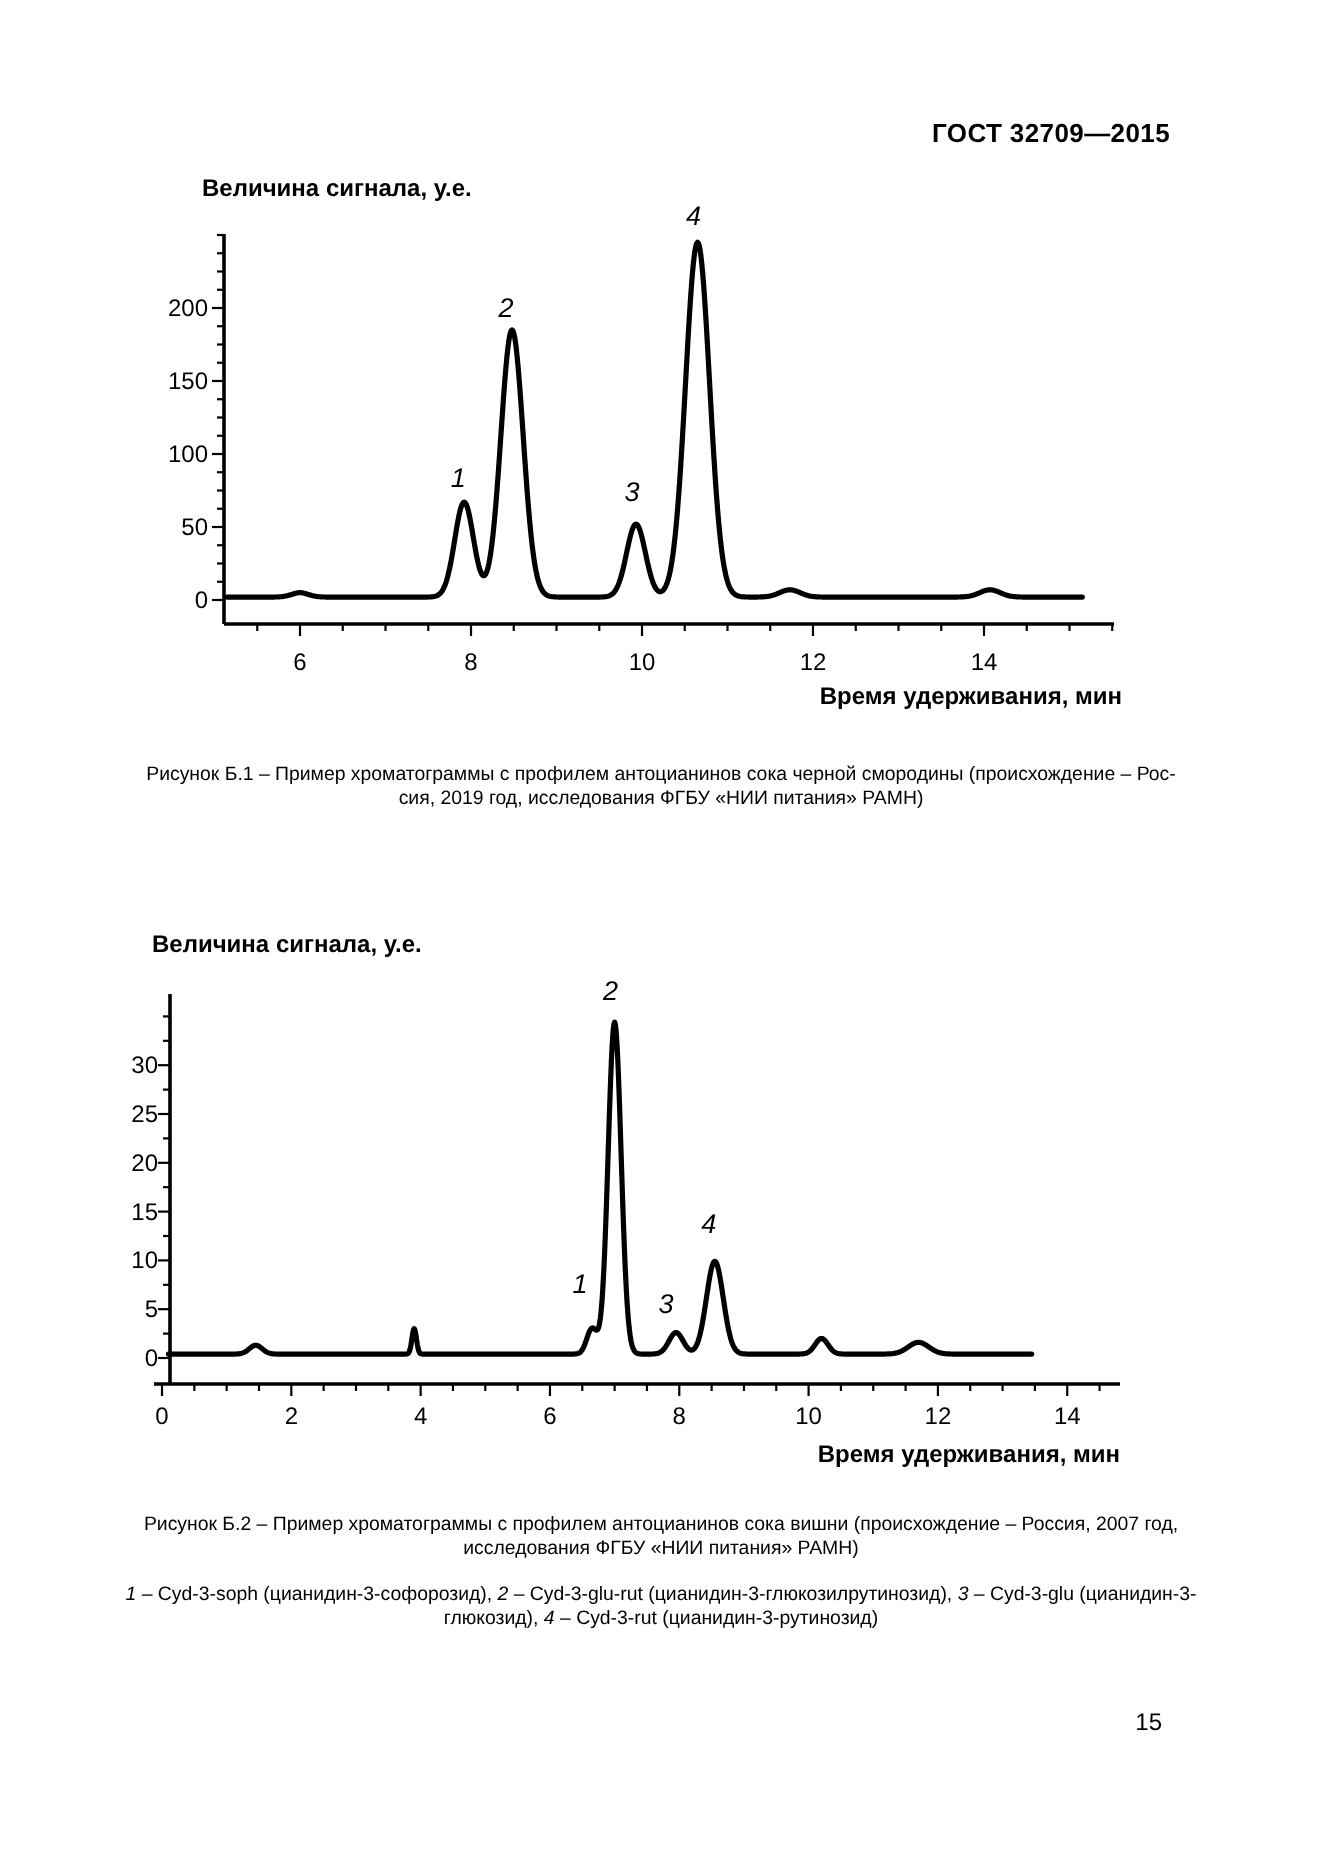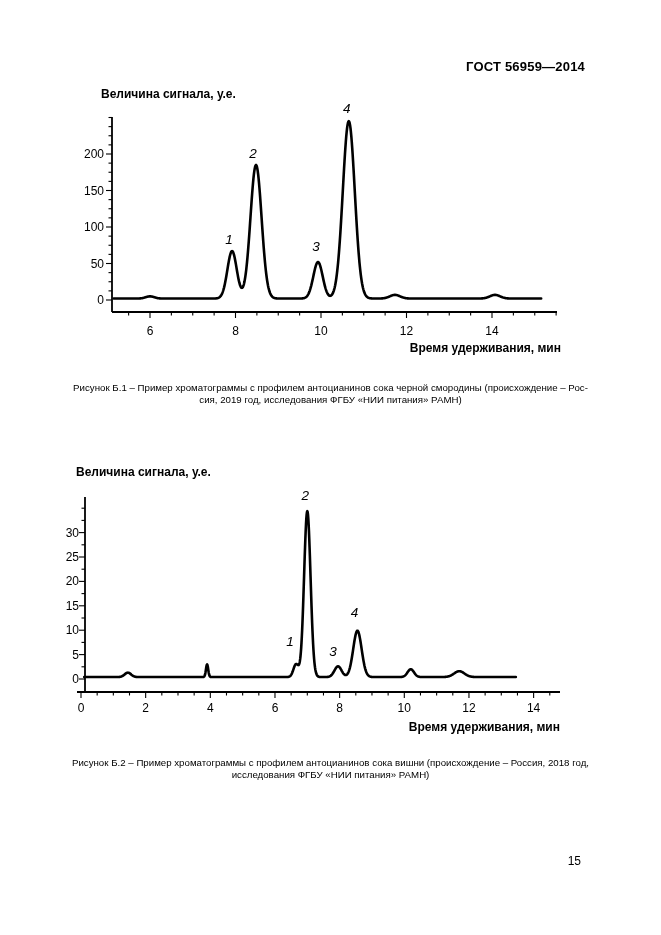--- a/index.html
+++ b/index.html
@@ -20,21 +20,21 @@
   #legend1{top:418px;}
   #legend2{top:792px;}
   .legend i{font-style:italic;}
   .page-number{position:absolute;top:854px;right:80px;font-size:12px;}
 </style>
 </head>
 <body>
 
 <div class="page">
 
-  <div class="doc-header">ГОСТ 56959—2014</div>
+  <div class="doc-header">ГОСТ 32709—2015</div>
 
   <svg id="chart1" class="chart-svg" viewBox="0 0 530 300">
       <line x1="57" y1="32" x2="57" y2="227" stroke="#000" stroke-width="1.8"></line>
       <line x1="57" y1="227" x2="502" y2="227" stroke="#000" stroke-width="1.8"></line>
       <line x1="51" y1="215" x2="57" y2="215" stroke="#000" stroke-width="1.1"></line>
       <line x1="53.5" y1="205.875" x2="57" y2="205.875" stroke="#000" stroke-width="1.1"></line>
       <line x1="53.5" y1="196.75" x2="57" y2="196.75" stroke="#000" stroke-width="1.1"></line>
       <line x1="53.5" y1="187.625" x2="57" y2="187.625" stroke="#000" stroke-width="1.1"></line>
       <line x1="51" y1="178.5" x2="57" y2="178.5" stroke="#000" stroke-width="1.1"></line>
       <line x1="53.5" y1="169.375" x2="57" y2="169.375" stroke="#000" stroke-width="1.1"></line>
@@ -161,18 +161,19 @@
       <text x="478.62" y="252" text-anchor="middle" class="tick-label">14</text>
       <text x="21" y="16" text-anchor="start" class="axis-title">Величина сигнала, у.е.</text>
       <text x="505" y="271" text-anchor="end" class="axis-title">Время удерживания, мин</text>
       <path d="M29.23 217.05 L29.56 217.05 L29.88 217.05 L30.20 217.05 L30.53 217.05 L30.85 217.05 L31.17 217.05 L31.50 217.05 L31.82 217.05 L32.14 217.05 L32.47 217.05 L32.79 217.05 L33.11 217.05 L33.44 217.05 L33.76 217.05 L34.08 217.05 L34.41 217.05 L34.73 217.05 L35.05 217.05 L35.38 217.05 L35.70 217.05 L36.02 217.05 L36.35 217.05 L36.67 217.05 L36.99 217.05 L37.32 217.05 L37.64 217.05 L37.96 217.05 L38.29 217.05 L38.61 217.05 L38.93 217.05 L39.26 217.05 L39.58 217.05 L39.90 217.05 L40.23 217.05 L40.55 217.05 L40.87 217.05 L41.20 217.05 L41.52 217.05 L41.84 217.05 L42.17 217.05 L42.49 217.05 L42.81 217.05 L43.13 217.05 L43.46 217.05 L43.78 217.05 L44.10 217.05 L44.43 217.05 L44.75 217.05 L45.07 217.05 L45.40 217.05 L45.72 217.05 L46.04 217.05 L46.37 217.05 L46.69 217.05 L47.01 217.05 L47.34 217.05 L47.66 217.05 L47.98 217.05 L48.31 217.05 L48.63 217.05 L48.95 217.05 L49.28 217.05 L49.60 217.05 L49.92 217.05 L50.25 217.05 L50.57 217.05 L50.89 217.05 L51.22 217.05 L51.54 217.05 L51.86 217.05 L52.19 217.05 L52.51 217.05 L52.83 217.05 L53.16 217.05 L53.48 217.05 L53.80 217.05 L54.13 217.05 L54.45 217.05 L54.77 217.05 L55.10 217.05 L55.42 217.05 L55.74 217.05 L56.07 217.05 L56.39 217.05 L56.71 217.05 L57.04 217.05 L57.36 217.05 L57.68 217.05 L58.01 217.05 L58.33 217.05 L58.65 217.05 L58.98 217.05 L59.30 217.05 L59.62 217.05 L59.95 217.05 L60.27 217.05 L60.59 217.04 L60.92 217.04 L61.24 217.04 L61.56 217.04 L61.89 217.03 L62.21 217.03 L62.53 217.02 L62.86 217.01 L63.18 217.00 L63.50 216.98 L63.83 216.96 L64.15 216.93 L64.47 216.90 L64.80 216.86 L65.12 216.80 L65.44 216.74 L65.77 216.66 L66.09 216.56 L66.41 216.45 L66.74 216.33 L67.06 216.18 L67.38 216.01 L67.71 215.83 L68.03 215.62 L68.35 215.40 L68.68 215.16 L69.00 214.91 L69.32 214.65 L69.65 214.38 L69.97 214.12 L70.29 213.86 L70.62 213.61 L70.94 213.38 L71.26 213.17 L71.59 212.99 L71.91 212.85 L72.23 212.74 L72.56 212.68 L72.88 212.66 L73.20 212.68 L73.53 212.74 L73.85 212.85 L74.17 212.99 L74.50 213.17 L74.82 213.38 L75.14 213.61 L75.46 213.86 L75.79 214.12 L76.11 214.38 L76.43 214.65 L76.76 214.91 L77.08 215.16 L77.40 215.40 L77.73 215.62 L78.05 215.83 L78.37 216.01 L78.70 216.18 L79.02 216.33 L79.34 216.45 L79.67 216.56 L79.99 216.66 L80.31 216.74 L80.64 216.80 L80.96 216.86 L81.28 216.90 L81.61 216.93 L81.93 216.96 L82.25 216.98 L82.58 217.00 L82.90 217.01 L83.22 217.02 L83.55 217.03 L83.87 217.03 L84.19 217.04 L84.52 217.04 L84.84 217.04 L85.16 217.04 L85.49 217.05 L85.81 217.05 L86.13 217.05 L86.46 217.05 L86.78 217.05 L87.10 217.05 L87.43 217.05 L87.75 217.05 L88.07 217.05 L88.40 217.05 L88.72 217.05 L89.04 217.05 L89.37 217.05 L89.69 217.05 L90.01 217.05 L90.34 217.05 L90.66 217.05 L90.98 217.05 L91.31 217.05 L91.63 217.05 L91.95 217.05 L92.28 217.05 L92.60 217.05 L92.92 217.05 L93.25 217.05 L93.57 217.05 L93.89 217.05 L94.22 217.05 L94.54 217.05 L94.86 217.05 L95.19 217.05 L95.51 217.05 L95.83 217.05 L96.16 217.05 L96.48 217.05 L96.80 217.05 L97.13 217.05 L97.45 217.05 L97.77 217.05 L98.10 217.05 L98.42 217.05 L98.74 217.05 L99.07 217.05 L99.39 217.05 L99.71 217.05 L100.04 217.05 L100.36 217.05 L100.68 217.05 L101.01 217.05 L101.33 217.05 L101.65 217.05 L101.98 217.05 L102.30 217.05 L102.62 217.05 L102.95 217.05 L103.27 217.05 L103.59 217.05 L103.92 217.05 L104.24 217.05 L104.56 217.05 L104.89 217.05 L105.21 217.05 L105.53 217.05 L105.86 217.05 L106.18 217.05 L106.50 217.05 L106.82 217.05 L107.15 217.05 L107.47 217.05 L107.79 217.05 L108.12 217.05 L108.44 217.05 L108.76 217.05 L109.09 217.05 L109.41 217.05 L109.73 217.05 L110.06 217.05 L110.38 217.05 L110.70 217.05 L111.03 217.05 L111.35 217.05 L111.67 217.05 L112.00 217.05 L112.32 217.05 L112.64 217.05 L112.97 217.05 L113.29 217.05 L113.61 217.05 L113.94 217.05 L114.26 217.05 L114.58 217.05 L114.91 217.05 L115.23 217.05 L115.55 217.05 L115.88 217.05 L116.20 217.05 L116.52 217.05 L116.85 217.05 L117.17 217.05 L117.49 217.05 L117.82 217.05 L118.14 217.05 L118.46 217.05 L118.79 217.05 L119.11 217.05 L119.43 217.05 L119.76 217.05 L120.08 217.05 L120.40 217.05 L120.73 217.05 L121.05 217.05 L121.37 217.05 L121.70 217.05 L122.02 217.05 L122.34 217.05 L122.67 217.05 L122.99 217.05 L123.31 217.05 L123.64 217.05 L123.96 217.05 L124.28 217.05 L124.61 217.05 L124.93 217.05 L125.25 217.05 L125.58 217.05 L125.90 217.05 L126.22 217.05 L126.55 217.05 L126.87 217.05 L127.19 217.05 L127.52 217.05 L127.84 217.05 L128.16 217.05 L128.49 217.05 L128.81 217.05 L129.13 217.05 L129.46 217.05 L129.78 217.05 L130.10 217.05 L130.43 217.05 L130.75 217.05 L131.07 217.05 L131.40 217.05 L131.72 217.05 L132.04 217.05 L132.37 217.05 L132.69 217.05 L133.01 217.05 L133.34 217.05 L133.66 217.05 L133.98 217.05 L134.31 217.05 L134.63 217.05 L134.95 217.05 L135.28 217.05 L135.60 217.05 L135.92 217.05 L136.25 217.05 L136.57 217.05 L136.89 217.05 L137.22 217.05 L137.54 217.05 L137.86 217.05 L138.19 217.05 L138.51 217.05 L138.83 217.05 L139.15 217.05 L139.48 217.05 L139.80 217.05 L140.12 217.05 L140.45 217.05 L140.77 217.05 L141.09 217.05 L141.42 217.05 L141.74 217.05 L142.06 217.05 L142.39 217.05 L142.71 217.05 L143.03 217.05 L143.36 217.05 L143.68 217.05 L144.00 217.05 L144.33 217.05 L144.65 217.05 L144.97 217.05 L145.30 217.05 L145.62 217.05 L145.94 217.05 L146.27 217.05 L146.59 217.05 L146.91 217.05 L147.24 217.05 L147.56 217.04 L147.88 217.04 L148.21 217.01 L148.53 216.96 L148.85 216.83 L149.18 216.58 L149.50 216.12 L149.82 215.33 L150.15 214.13 L150.47 212.47 L150.79 210.44 L151.12 208.26 L151.44 206.27 L151.76 204.87 L152.09 204.36 L152.41 204.87 L152.73 206.27 L153.06 208.26 L153.38 210.44 L153.70 212.47 L154.03 214.13 L154.35 215.33 L154.67 216.12 L155.00 216.58 L155.32 216.83 L155.64 216.96 L155.97 217.01 L156.29 217.04 L156.61 217.04 L156.94 217.05 L157.26 217.05 L157.58 217.05 L157.91 217.05 L158.23 217.05 L158.55 217.05 L158.88 217.05 L159.20 217.05 L159.52 217.05 L159.85 217.05 L160.17 217.05 L160.49 217.05 L160.82 217.05 L161.14 217.05 L161.46 217.05 L161.79 217.05 L162.11 217.05 L162.43 217.05 L162.76 217.05 L163.08 217.05 L163.40 217.05 L163.73 217.05 L164.05 217.05 L164.37 217.05 L164.70 217.05 L165.02 217.05 L165.34 217.05 L165.67 217.05 L165.99 217.05 L166.31 217.05 L166.64 217.05 L166.96 217.05 L167.28 217.05 L167.61 217.05 L167.93 217.05 L168.25 217.05 L168.58 217.05 L168.90 217.05 L169.22 217.05 L169.55 217.05 L169.87 217.05 L170.19 217.05 L170.52 217.05 L170.84 217.05 L171.16 217.05 L171.48 217.05 L171.81 217.05 L172.13 217.05 L172.45 217.05 L172.78 217.05 L173.10 217.05 L173.42 217.05 L173.75 217.05 L174.07 217.05 L174.39 217.05 L174.72 217.05 L175.04 217.05 L175.36 217.05 L175.69 217.05 L176.01 217.05 L176.33 217.05 L176.66 217.05 L176.98 217.05 L177.30 217.05 L177.63 217.05 L177.95 217.05 L178.27 217.05 L178.60 217.05 L178.92 217.05 L179.24 217.05 L179.57 217.05 L179.89 217.05 L180.21 217.05 L180.54 217.05 L180.86 217.05 L181.18 217.05 L181.51 217.05 L181.83 217.05 L182.15 217.05 L182.48 217.05 L182.80 217.05 L183.12 217.05 L183.45 217.05 L183.77 217.05 L184.09 217.05 L184.42 217.05 L184.74 217.05 L185.06 217.05 L185.39 217.05 L185.71 217.05 L186.03 217.05 L186.36 217.05 L186.68 217.05 L187.00 217.05 L187.33 217.05 L187.65 217.05 L187.97 217.05 L188.30 217.05 L188.62 217.05 L188.94 217.05 L189.27 217.05 L189.59 217.05 L189.91 217.05 L190.24 217.05 L190.56 217.05 L190.88 217.05 L191.21 217.05 L191.53 217.05 L191.85 217.05 L192.18 217.05 L192.50 217.05 L192.82 217.05 L193.15 217.05 L193.47 217.05 L193.79 217.05 L194.12 217.05 L194.44 217.05 L194.76 217.05 L195.09 217.05 L195.41 217.05 L195.73 217.05 L196.06 217.05 L196.38 217.05 L196.70 217.05 L197.03 217.05 L197.35 217.05 L197.67 217.05 L198.00 217.05 L198.32 217.05 L198.64 217.05 L198.97 217.05 L199.29 217.05 L199.61 217.05 L199.94 217.05 L200.26 217.05 L200.58 217.05 L200.91 217.05 L201.23 217.05 L201.55 217.05 L201.88 217.05 L202.20 217.05 L202.52 217.05 L202.85 217.05 L203.17 217.05 L203.49 217.05 L203.81 217.05 L204.14 217.05 L204.46 217.05 L204.78 217.05 L205.11 217.05 L205.43 217.05 L205.75 217.05 L206.08 217.05 L206.40 217.05 L206.72 217.05 L207.05 217.05 L207.37 217.05 L207.69 217.05 L208.02 217.05 L208.34 217.05 L208.66 217.05 L208.99 217.05 L209.31 217.05 L209.63 217.05 L209.96 217.05 L210.28 217.05 L210.60 217.05 L210.93 217.05 L211.25 217.05 L211.57 217.05 L211.90 217.05 L212.22 217.05 L212.54 217.05 L212.87 217.05 L213.19 217.05 L213.51 217.05 L213.84 217.05 L214.16 217.05 L214.48 217.05 L214.81 217.05 L215.13 217.05 L215.45 217.05 L215.78 217.05 L216.10 217.05 L216.42 217.05 L216.75 217.05 L217.07 217.05 L217.39 217.05 L217.72 217.05 L218.04 217.05 L218.36 217.05 L218.69 217.05 L219.01 217.05 L219.33 217.05 L219.66 217.05 L219.98 217.05 L220.30 217.05 L220.63 217.05 L220.95 217.05 L221.27 217.05 L221.60 217.05 L221.92 217.05 L222.24 217.05 L222.57 217.05 L222.89 217.05 L223.21 217.05 L223.54 217.05 L223.86 217.05 L224.18 217.05 L224.51 217.05 L224.83 217.05 L225.15 217.05 L225.48 217.05 L225.80 217.05 L226.12 217.05 L226.45 217.05 L226.77 217.05 L227.09 217.05 L227.42 217.05 L227.74 217.05 L228.06 217.05 L228.39 217.05 L228.71 217.05 L229.03 217.05 L229.36 217.05 L229.68 217.05 L230.00 217.05 L230.33 217.05 L230.65 217.04 L230.97 217.04 L231.30 217.04 L231.62 217.03 L231.94 217.02 L232.27 217.01 L232.59 216.98 L232.91 216.95 L233.24 216.91 L233.56 216.84 L233.88 216.76 L234.21 216.64 L234.53 216.49 L234.85 216.29 L235.18 216.04 L235.50 215.72 L235.82 215.33 L236.14 214.86 L236.47 214.30 L236.79 213.66 L237.11 212.93 L237.44 212.11 L237.76 211.23 L238.08 210.30 L238.41 209.34 L238.73 208.37 L239.05 207.43 L239.38 206.56 L239.70 205.77 L240.02 205.10 L240.35 204.57 L240.67 204.20 L240.99 204.00 L241.32 203.95 L241.64 204.03 L241.96 204.23 L242.29 204.49 L242.61 204.77 L242.93 204.99 L243.26 205.10 L243.58 205.02 L243.90 204.66 L244.23 203.95 L244.55 202.80 L244.87 201.15 L245.20 198.91 L245.52 196.01 L245.84 192.41 L246.17 188.04 L246.49 182.89 L246.81 176.92 L247.14 170.16 L247.46 162.62 L247.78 154.37 L248.11 145.49 L248.43 136.08 L248.75 126.30 L249.08 116.32 L249.40 106.32 L249.72 96.52 L250.05 87.15 L250.37 78.44 L250.69 70.61 L251.02 63.88 L251.34 58.42 L251.66 54.41 L251.99 51.95 L252.31 51.13 L252.63 51.96 L252.96 54.41 L253.28 58.43 L253.60 63.88 L253.93 70.62 L254.25 78.46 L254.57 87.18 L254.90 96.57 L255.22 106.38 L255.54 116.41 L255.87 126.44 L256.19 136.29 L256.51 145.78 L256.84 154.78 L257.16 163.18 L257.48 170.92 L257.81 177.93 L258.13 184.21 L258.45 189.76 L258.78 194.59 L259.10 198.76 L259.42 202.29 L259.75 205.27 L260.07 207.73 L260.39 209.76 L260.72 211.40 L261.04 212.71 L261.36 213.76 L261.69 214.57 L262.01 215.20 L262.33 215.69 L262.66 216.06 L262.98 216.33 L263.30 216.54 L263.63 216.69 L263.95 216.79 L264.27 216.87 L264.60 216.93 L264.92 216.97 L265.24 216.99 L265.57 217.01 L265.89 217.02 L266.21 217.03 L266.54 217.04 L266.86 217.04 L267.18 217.04 L267.51 217.04 L267.83 217.05 L268.15 217.05 L268.47 217.04 L268.80 217.04 L269.12 217.04 L269.44 217.04 L269.77 217.04 L270.09 217.03 L270.41 217.03 L270.74 217.02 L271.06 217.01 L271.38 217.00 L271.71 216.98 L272.03 216.96 L272.35 216.93 L272.68 216.89 L273.00 216.85 L273.32 216.79 L273.65 216.72 L273.97 216.63 L274.29 216.52 L274.62 216.39 L274.94 216.24 L275.26 216.05 L275.59 215.84 L275.91 215.60 L276.23 215.31 L276.56 214.99 L276.88 214.63 L277.20 214.23 L277.53 213.80 L277.85 213.32 L278.17 212.81 L278.50 212.27 L278.82 211.71 L279.14 211.13 L279.47 210.54 L279.79 209.95 L280.11 209.37 L280.44 208.81 L280.76 208.28 L281.08 207.80 L281.41 207.37 L281.73 207.00 L282.05 206.70 L282.38 206.49 L282.70 206.36 L283.02 206.31 L283.35 206.35 L283.67 206.49 L283.99 206.70 L284.32 206.99 L284.64 207.36 L284.96 207.79 L285.29 208.27 L285.61 208.79 L285.93 209.34 L286.26 209.92 L286.58 210.50 L286.90 211.08 L287.23 211.64 L287.55 212.18 L287.87 212.70 L288.20 213.17 L288.52 213.60 L288.84 213.98 L289.17 214.31 L289.49 214.58 L289.81 214.80 L290.14 214.95 L290.46 215.03 L290.78 215.05 L291.11 215.00 L291.43 214.87 L291.75 214.67 L292.08 214.39 L292.40 214.02 L292.72 213.55 L293.05 212.99 L293.37 212.33 L293.69 211.57 L294.02 210.68 L294.34 209.68 L294.66 208.56 L294.99 207.32 L295.31 205.95 L295.63 204.45 L295.96 202.84 L296.28 201.10 L296.60 199.26 L296.93 197.33 L297.25 195.31 L297.57 193.22 L297.90 191.09 L298.22 188.93 L298.54 186.77 L298.87 184.64 L299.19 182.56 L299.51 180.57 L299.84 178.69 L300.16 176.94 L300.48 175.37 L300.80 173.99 L301.13 172.83 L301.45 171.91 L301.77 171.23 L302.10 170.82 L302.42 170.69 L302.74 170.82 L303.07 171.23 L303.39 171.91 L303.71 172.83 L304.04 173.99 L304.36 175.37 L304.68 176.94 L305.01 178.69 L305.33 180.57 L305.65 182.56 L305.98 184.64 L306.30 186.77 L306.62 188.93 L306.95 191.09 L307.27 193.22 L307.59 195.31 L307.92 197.33 L308.24 199.27 L308.56 201.12 L308.89 202.85 L309.21 204.47 L309.53 205.98 L309.86 207.36 L310.18 208.61 L310.50 209.75 L310.83 210.77 L311.15 211.68 L311.47 212.49 L311.80 213.20 L312.12 213.81 L312.44 214.35 L312.77 214.81 L313.09 215.20 L313.41 215.53 L313.74 215.81 L314.06 216.05 L314.38 216.24 L314.71 216.40 L315.03 216.53 L315.35 216.64 L315.68 216.73 L316.00 216.80 L316.32 216.85 L316.65 216.90 L316.97 216.93 L317.29 216.96 L317.62 216.98 L317.94 217.00 L318.26 217.01 L318.59 217.02 L318.91 217.03 L319.23 217.03 L319.56 217.04 L319.88 217.04 L320.20 217.04 L320.53 217.04 L320.85 217.04 L321.17 217.05 L321.50 217.05 L321.82 217.05 L322.14 217.05 L322.47 217.05 L322.79 217.05 L323.11 217.05 L323.44 217.05 L323.76 217.05 L324.08 217.05 L324.41 217.05 L324.73 217.05 L325.05 217.05 L325.38 217.05 L325.70 217.05 L326.02 217.05 L326.35 217.05 L326.67 217.05 L326.99 217.05 L327.32 217.05 L327.64 217.05 L327.96 217.05 L328.29 217.05 L328.61 217.05 L328.93 217.05 L329.26 217.05 L329.58 217.05 L329.90 217.05 L330.23 217.05 L330.55 217.05 L330.87 217.05 L331.20 217.05 L331.52 217.05 L331.84 217.05 L332.17 217.05 L332.49 217.05 L332.81 217.05 L333.13 217.05 L333.46 217.05 L333.78 217.05 L334.10 217.05 L334.43 217.05 L334.75 217.05 L335.07 217.05 L335.40 217.05 L335.72 217.05 L336.04 217.05 L336.37 217.05 L336.69 217.05 L337.01 217.05 L337.34 217.05 L337.66 217.05 L337.98 217.05 L338.31 217.05 L338.63 217.05 L338.95 217.05 L339.28 217.05 L339.60 217.05 L339.92 217.05 L340.25 217.05 L340.57 217.05 L340.89 217.05 L341.22 217.05 L341.54 217.05 L341.86 217.05 L342.19 217.05 L342.51 217.05 L342.83 217.05 L343.16 217.04 L343.48 217.04 L343.80 217.04 L344.13 217.04 L344.45 217.03 L344.77 217.02 L345.10 217.01 L345.42 217.00 L345.74 216.98 L346.07 216.96 L346.39 216.93 L346.71 216.89 L347.04 216.84 L347.36 216.78 L347.68 216.70 L348.01 216.61 L348.33 216.49 L348.65 216.35 L348.98 216.19 L349.30 215.99 L349.62 215.76 L349.95 215.50 L350.27 215.21 L350.59 214.88 L350.92 214.51 L351.24 214.12 L351.56 213.69 L351.89 213.25 L352.21 212.78 L352.53 212.31 L352.86 211.84 L353.18 211.38 L353.50 210.94 L353.83 210.53 L354.15 210.16 L354.47 209.84 L354.80 209.58 L355.12 209.39 L355.44 209.28 L355.77 209.24 L356.09 209.28 L356.41 209.39 L356.74 209.58 L357.06 209.84 L357.38 210.16 L357.71 210.53 L358.03 210.94 L358.35 211.38 L358.68 211.84 L359.00 212.31 L359.32 212.78 L359.65 213.25 L359.97 213.69 L360.29 214.12 L360.62 214.51 L360.94 214.88 L361.26 215.21 L361.59 215.50 L361.91 215.76 L362.23 215.99 L362.56 216.19 L362.88 216.35 L363.20 216.49 L363.53 216.61 L363.85 216.70 L364.17 216.78 L364.50 216.84 L364.82 216.89 L365.14 216.93 L365.46 216.96 L365.79 216.98 L366.11 217.00 L366.43 217.01 L366.76 217.02 L367.08 217.03 L367.40 217.04 L367.73 217.04 L368.05 217.04 L368.37 217.04 L368.70 217.05 L369.02 217.05 L369.34 217.05 L369.67 217.05 L369.99 217.05 L370.31 217.05 L370.64 217.05 L370.96 217.05 L371.28 217.05 L371.61 217.05 L371.93 217.05 L372.25 217.05 L372.58 217.05 L372.90 217.05 L373.22 217.05 L373.55 217.05 L373.87 217.05 L374.19 217.05 L374.52 217.05 L374.84 217.05 L375.16 217.05 L375.49 217.05 L375.81 217.05 L376.13 217.05 L376.46 217.05 L376.78 217.05 L377.10 217.05 L377.43 217.05 L377.75 217.05 L378.07 217.05 L378.40 217.05 L378.72 217.05 L379.04 217.05 L379.37 217.05 L379.69 217.05 L380.01 217.05 L380.34 217.05 L380.66 217.05 L380.98 217.05 L381.31 217.05 L381.63 217.05 L381.95 217.05 L382.28 217.05 L382.60 217.05 L382.92 217.05 L383.25 217.05 L383.57 217.05 L383.89 217.05 L384.22 217.04 L384.54 217.04 L384.86 217.04 L385.19 217.04 L385.51 217.04 L385.83 217.04 L386.16 217.04 L386.48 217.03 L386.80 217.03 L387.13 217.02 L387.45 217.02 L387.77 217.01 L388.10 217.00 L388.42 216.99 L388.74 216.98 L389.07 216.97 L389.39 216.95 L389.71 216.94 L390.04 216.91 L390.36 216.89 L390.68 216.86 L391.01 216.83 L391.33 216.79 L391.65 216.75 L391.98 216.70 L392.30 216.64 L392.62 216.58 L392.95 216.51 L393.27 216.44 L393.59 216.35 L393.92 216.26 L394.24 216.15 L394.56 216.04 L394.89 215.91 L395.21 215.78 L395.53 215.64 L395.86 215.48 L396.18 215.32 L396.50 215.15 L396.83 214.96 L397.15 214.77 L397.47 214.57 L397.79 214.37 L398.12 214.15 L398.44 213.94 L398.76 213.72 L399.09 213.50 L399.41 213.27 L399.73 213.05 L400.06 212.84 L400.38 212.63 L400.70 212.42 L401.03 212.23 L401.35 212.05 L401.67 211.88 L402.00 211.73 L402.32 211.59 L402.64 211.47 L402.97 211.37 L403.29 211.29 L403.61 211.24 L403.94 211.20 L404.26 211.19 L404.58 211.20 L404.91 211.24 L405.23 211.29 L405.55 211.37 L405.88 211.47 L406.20 211.59 L406.52 211.73 L406.85 211.88 L407.17 212.05 L407.49 212.23 L407.82 212.42 L408.14 212.63 L408.46 212.84 L408.79 213.05 L409.11 213.27 L409.43 213.50 L409.76 213.72 L410.08 213.94 L410.40 214.15 L410.73 214.37 L411.05 214.57 L411.37 214.77 L411.70 214.96 L412.02 215.15 L412.34 215.32 L412.67 215.48 L412.99 215.64 L413.31 215.78 L413.64 215.91 L413.96 216.04 L414.28 216.15 L414.61 216.26 L414.93 216.35 L415.25 216.44 L415.58 216.51 L415.90 216.58 L416.22 216.64 L416.55 216.70 L416.87 216.75 L417.19 216.79 L417.52 216.83 L417.84 216.86 L418.16 216.89 L418.49 216.91 L418.81 216.94 L419.13 216.95 L419.46 216.97 L419.78 216.98 L420.10 216.99 L420.43 217.00 L420.75 217.01 L421.07 217.02 L421.40 217.02 L421.72 217.03 L422.04 217.03 L422.37 217.04 L422.69 217.04 L423.01 217.04 L423.34 217.04 L423.66 217.04 L423.98 217.04 L424.31 217.04 L424.63 217.05 L424.95 217.05 L425.28 217.05 L425.60 217.05 L425.92 217.05 L426.25 217.05 L426.57 217.05 L426.89 217.05 L427.22 217.05 L427.54 217.05 L427.86 217.05 L428.19 217.05 L428.51 217.05 L428.83 217.05 L429.16 217.05 L429.48 217.05 L429.80 217.05 L430.12 217.05 L430.45 217.05 L430.77 217.05 L431.09 217.05 L431.42 217.05 L431.74 217.05 L432.06 217.05 L432.39 217.05 L432.71 217.05 L433.03 217.05 L433.36 217.05 L433.68 217.05 L434.00 217.05 L434.33 217.05 L434.65 217.05 L434.97 217.05 L435.30 217.05 L435.62 217.05 L435.94 217.05 L436.27 217.05 L436.59 217.05 L436.91 217.05 L437.24 217.05 L437.56 217.05 L437.88 217.05 L438.21 217.05 L438.53 217.05 L438.85 217.05 L439.18 217.05 L439.50 217.05 L439.82 217.05 L440.15 217.05 L440.47 217.05 L440.79 217.05 L441.12 217.05 L441.44 217.05 L441.76 217.05 L442.09 217.05 L442.41 217.05 L442.73 217.05 L443.06 217.05 L443.38 217.05 L443.70 217.05 L444.03 217.05 L444.35 217.05 L444.67 217.05 L445.00 217.05 L445.32 217.05 L445.64 217.05 L445.97 217.05 L446.29 217.05 L446.61 217.05 L446.94 217.05 L447.26 217.05 L447.58 217.05 L447.91 217.05 L448.23 217.05 L448.55 217.05 L448.88 217.05 L449.20 217.05 L449.52 217.05 L449.85 217.05 L450.17 217.05 L450.49 217.05 L450.82 217.05 L451.14 217.05 L451.46 217.05 L451.79 217.05 L452.11 217.05 L452.43 217.05 L452.76 217.05 L453.08 217.05 L453.40 217.05 L453.73 217.05 L454.05 217.05 L454.37 217.05 L454.70 217.05 L455.02 217.05 L455.34 217.05 L455.67 217.05 L455.99 217.05 L456.31 217.05 L456.64 217.05 L456.96 217.05 L457.28 217.05 L457.61 217.05 L457.93 217.05 L458.25 217.05 L458.58 217.05 L458.90 217.05 L459.22 217.05 L459.55 217.05 L459.87 217.05 L460.19 217.05 L460.52 217.05 L460.84 217.05" fill="none" stroke="#000" stroke-width="2.6" stroke-linejoin="round" stroke-linecap="round"></path>
       <text x="234.9945" y="186.312" text-anchor="middle" class="peak-label">1</text>
       <text x="250.31" y="40.08000000000001" text-anchor="middle" class="peak-label">2</text>
       <text x="278.0235" y="196.264" text-anchor="middle" class="peak-label">3</text>
       <text x="299.4215" y="156.64" text-anchor="middle" class="peak-label">4</text>
     </svg>
 
-  <div id="caption2" class="caption">Рисунок Б.2 – Пример хроматограммы с профилем антоцианинов сока вишни (происхождение – Россия, 2018 год,
+  <div id="caption2" class="caption">Рисунок Б.2 – Пример хроматограммы с профилем антоцианинов сока вишни (происхождение – Россия, 2007 год,
 исследования ФГБУ «НИИ питания» РАМН)</div>
+  <p id="legend2" class="legend"><i>1</i> – Cyd-3-soph (цианидин-3-софорозид), <i>2</i> – Cyd-3-glu-rut (цианидин-3-глюкозилрутинозид), <i>3</i> – Cyd-3-glu (цианидин-3-глюкозид), <i>4</i> – Cyd-3-rut (цианидин-3-рутинозид)</p>
 
   <div class="page-number">15</div>
 
 </div>
 
 </body></html>

